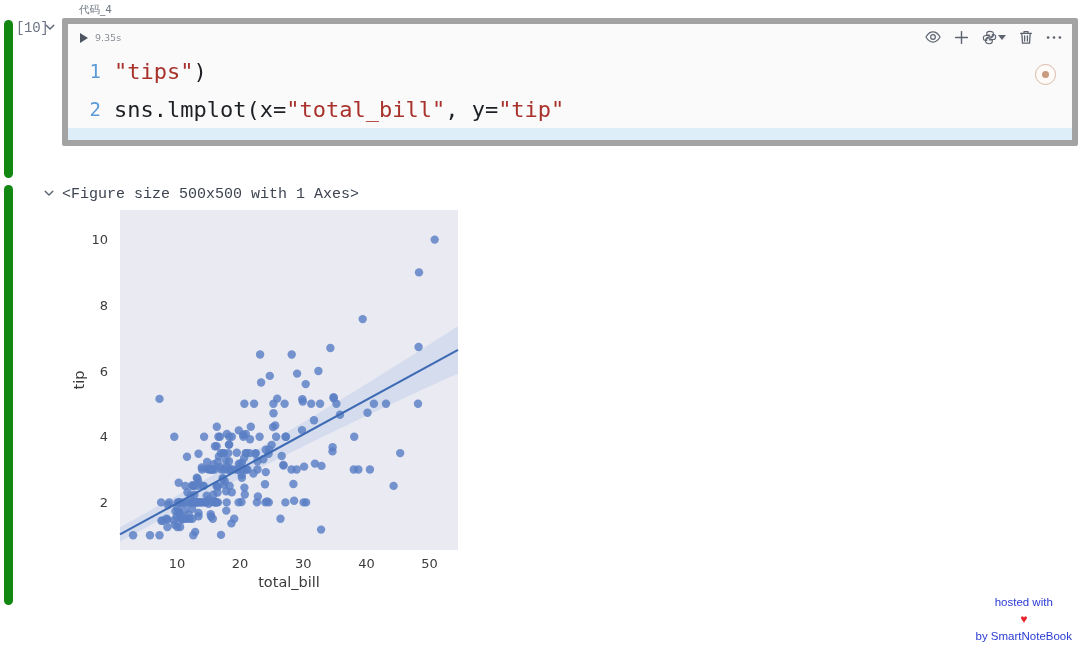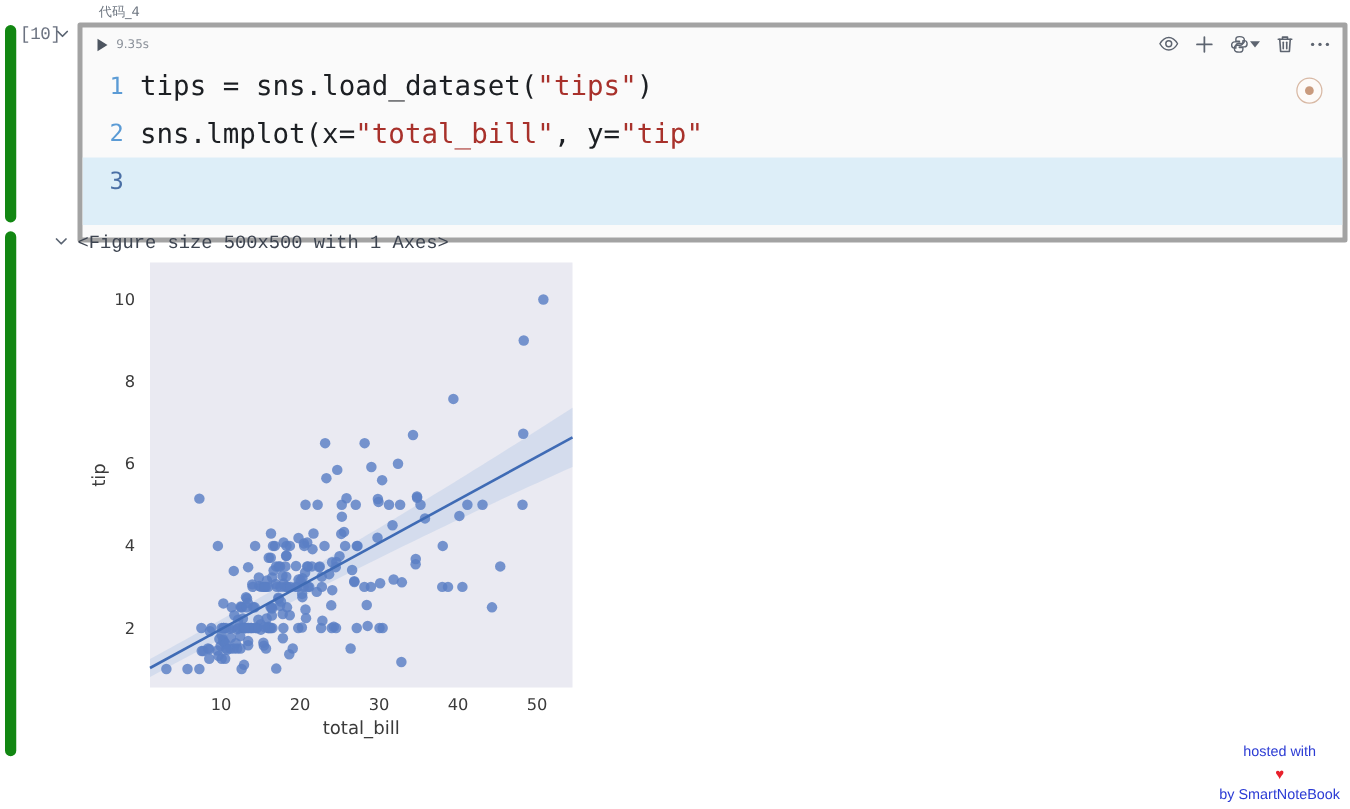--- a/index.html
+++ b/index.html
@@ -35,22 +35,22 @@
   
   #cell-name{
     position:absolute;left:79px;top:3px;
     font-size:10.5px;color:#6f7782;
     font-family:"DejaVu Sans", sans-serif;
   }
 
   
   #code-cell{
     position:absolute;left:62px;top:18px;
-    width:1016px;height:176px;
-    border:4px solid #a3a3a3;
+    width:1016px;height:128px;
+    border:6px solid #a3a3a3;
     border-radius:2px;
     background:#fafafa;
     box-sizing:border-box;
     overflow:hidden;
   }
   #cell-toolbar-row{
     position:relative;height:28px;
   }
   #run-button{
     position:absolute;left:12px;top:8px;
@@ -236,21 +236,20 @@
 
     <div id="kernel-status-badge">
       <div id="kernel-status-dot"></div>
     </div>
   </div>
 
   <div id="code-body">
 
     <div class="code-line">
       <span class="ln">1</span>
-      <span class="tok-plain">tips = sns.load_dataset(</span>
       <span class="tok-str">"tips"</span>
       <span class="tok-plain">)</span>
     </div>
 
     <div class="code-line">
       <span class="ln">2</span>
       <span class="tok-plain">sns.lmplot(x=</span>
       <span class="tok-str">"total_bill"</span>
       <span class="tok-plain">, y=</span>
       <span class="tok-str">"tip"</span>

